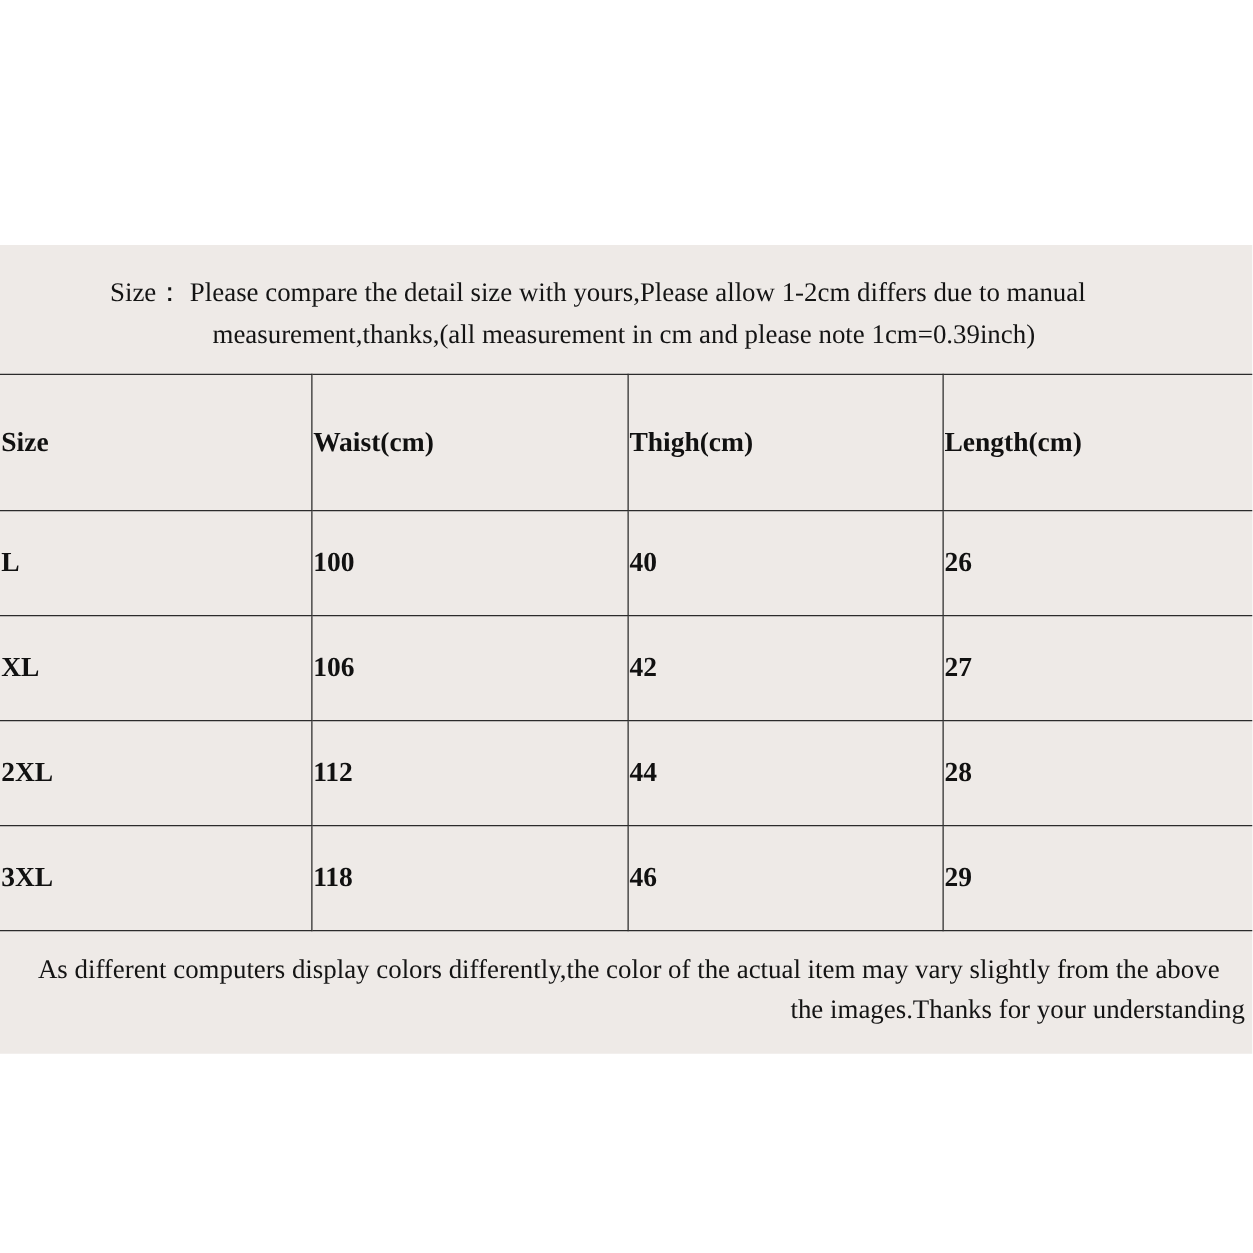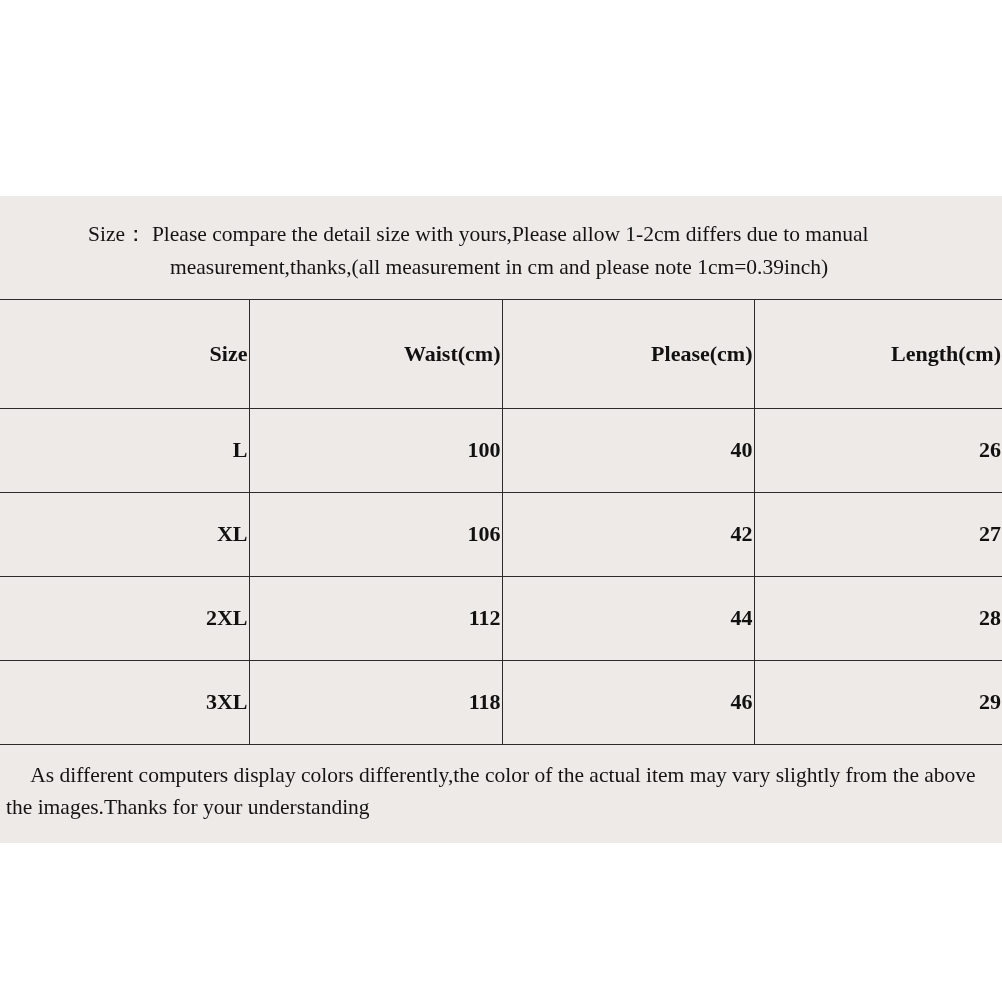--- a/index.html
+++ b/index.html
@@ -43,21 +43,21 @@
   }
   table.size-table {
     border-collapse: collapse;
     width: 1002px;
     table-layout: fixed;
     background: #eeeae7;
   }
   table.size-table td,
   table.size-table th {
     border: 1.5px solid #2b2b2b;
-    text-align: right;
+    text-align: left;
     vertical-align: middle;
     font-family: "Liberation Serif", serif;
     color: #111111;
   }
   table.size-table thead th {
     height: 106px;
     font-size: 22px;
     font-weight: bold;
   }
   table.size-table tbody td {
@@ -79,21 +79,21 @@
     font-size: 21.5px;
     line-height: 1.5;
     color: #141414;
     text-align: center;
   }
   .note-bottom .nb-line1 {
     text-align: center;
     padding-left: 4px;
   }
   .note-bottom .nb-line2 {
-    text-align: left;
+    text-align: right;
   }
 </style>
 </head>
 <body>
 
 <div class="page">
   <div class="chart-block">
 
     <div class="note-top">
       <div class="line1">Size：  Please compare the detail size with yours,Please allow 1-2cm differs due to manual</div>
@@ -104,21 +104,21 @@
       <colgroup>
         <col class="c1">
           <col class="c2">
           <col class="c3">
           <col class="c4">
       </colgroup>
       <thead>
         <tr>
           <th>Size</th>
           <th>Waist(cm)</th>
-          <th>Please(cm)</th>
+          <th>Thigh(cm)</th>
           <th>Length(cm)</th>
         </tr>
       </thead>
       <tbody>
         <tr>
           <td>L</td>
           <td>100</td>
           <td>40</td>
           <td>26</td>
         </tr>

